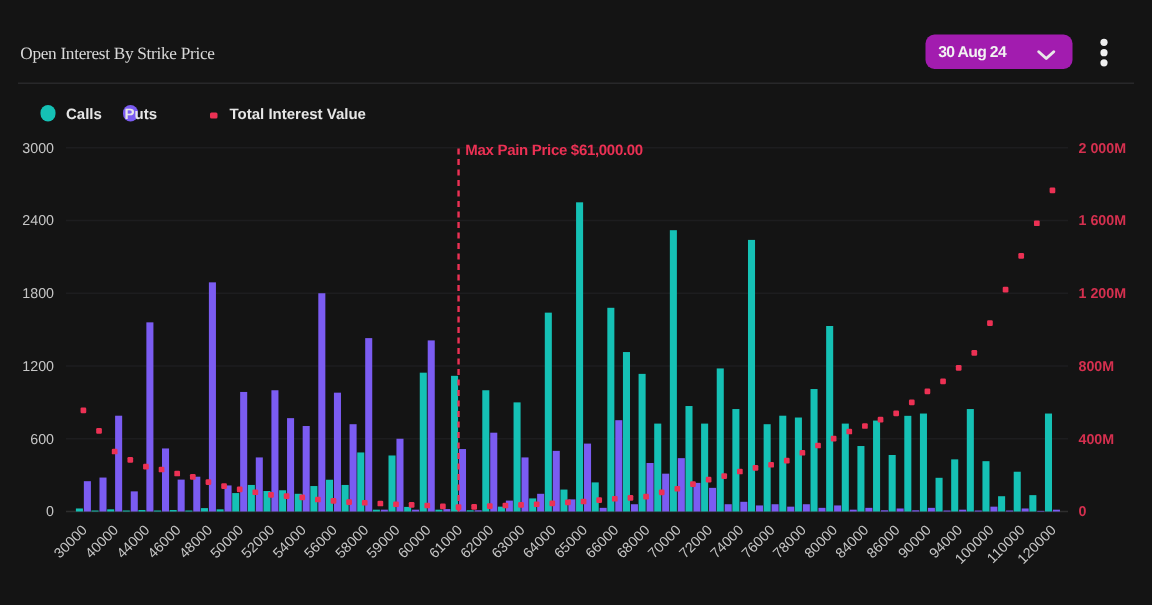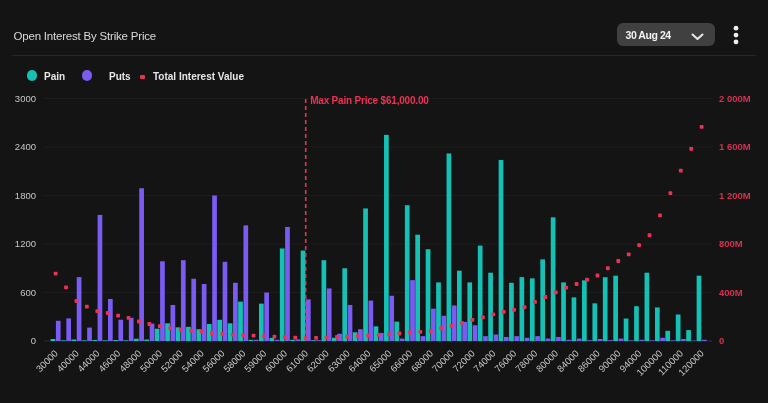--- a/index.html
+++ b/index.html
@@ -1,18 +1,18 @@
 <!DOCTYPE html>
 <html><head><meta charset="utf-8"><style>
 * { margin:0; padding:0; box-sizing:border-box; }
 html,body { width:768px; height:403px; background:#141414; overflow:hidden; }
 body { font-family:"Liberation Sans", sans-serif; position:relative; }
-.title { position:absolute; left:13.5px; top:30px; font-size:11.5px; letter-spacing:-0.2px; color:#d9d9d9; font-weight:500; }
+.title { position:absolute; left:13.5px; top:30px; font-size:11.5px; letter-spacing:-0.2px; color:#d9d9d9; font-weight:500;font-family:Liberation Serif, serif; }
 .sep { position:absolute; left:12px; top:55px; width:744px; height:1px; background:#28282a; }
-.dd { position:absolute; left:617px; top:23px; width:98px; height:22.5px; background:#404040; border-radius:6px; }
+.dd { position:absolute; left:617px; top:23px; width:98px; height:22.5px; background:#a21caf; border-radius:6px; }
 .dd span { position:absolute; left:8.5px; top:6px; font-size:10.5px; font-weight:bold; letter-spacing:-0.45px; color:#f2f2f2; }
 .kebab { position:absolute; left:731px; top:23px; }
 .ltxt { position:absolute; font-size:10px; font-weight:bold; color:#e6e6e6; top:71px; }
 .dot { position:absolute; width:10.5px; height:10.5px; border-radius:50%; top:70px; }
 .chart { position:absolute; left:0; top:0; }
 </style></head>
 <body>
 <div class="title">Open Interest By Strike Price</div>
 <div class="sep"></div>
 <div class="dd">
@@ -20,23 +20,23 @@
 <svg style="position:absolute;left:74px;top:9.5px" width="13" height="8">
       <path d="M1.5 1.5 L6.5 6 L11.5 1.5" stroke="#e8e8e8" stroke-width="2" fill="none" stroke-linecap="round" stroke-linejoin="round"></path>
     </svg>
 </div>
 <svg class="kebab" width="10" height="24">
     <circle cx="5" cy="5.2" r="2.4" fill="#efefef"></circle>
     <circle cx="5" cy="12.1" r="2.4" fill="#efefef"></circle>
     <circle cx="5" cy="18.9" r="2.4" fill="#efefef"></circle>
   </svg>
 <div class="dot" style="left:26.5px;background:#15c1b5"></div>
-<div class="ltxt" style="left:44px">Pain</div>
+<div class="ltxt" style="left:44px">Calls</div>
 <div class="dot" style="left:81.5px;background:#7b5cf2"></div>
-<div class="ltxt" style="left:109px">Puts</div>
+<div class="ltxt" style="left:83px">Puts</div>
 <div style="position:absolute;left:140px;top:74.5px;width:4.5px;height:4.5px;background:#ec3154;border-radius:1px"></div>
 <div class="ltxt" style="left:153px">Total Interest Value</div>
 <div class="chart"><svg width="768" height="403" viewBox="0 0 768 403" font-family="Liberation Sans, sans-serif">
 <line x1="44" y1="341.0" x2="712" y2="341.0" stroke="#2e2e2e" stroke-width="1"></line>
 <line x1="44" y1="292.5" x2="712" y2="292.5" stroke="#1d1d1f" stroke-width="1"></line>
 <line x1="44" y1="244.0" x2="712" y2="244.0" stroke="#1d1d1f" stroke-width="1"></line>
 <line x1="44" y1="195.5" x2="712" y2="195.5" stroke="#1d1d1f" stroke-width="1"></line>
 <line x1="44" y1="147.0" x2="712" y2="147.0" stroke="#1d1d1f" stroke-width="1"></line>
 <line x1="44" y1="98.5" x2="712" y2="98.5" stroke="#1d1d1f" stroke-width="1"></line>
 <text x="36" y="344.3" text-anchor="end" font-size="9.5" fill="#c6c6c6">0</text>

